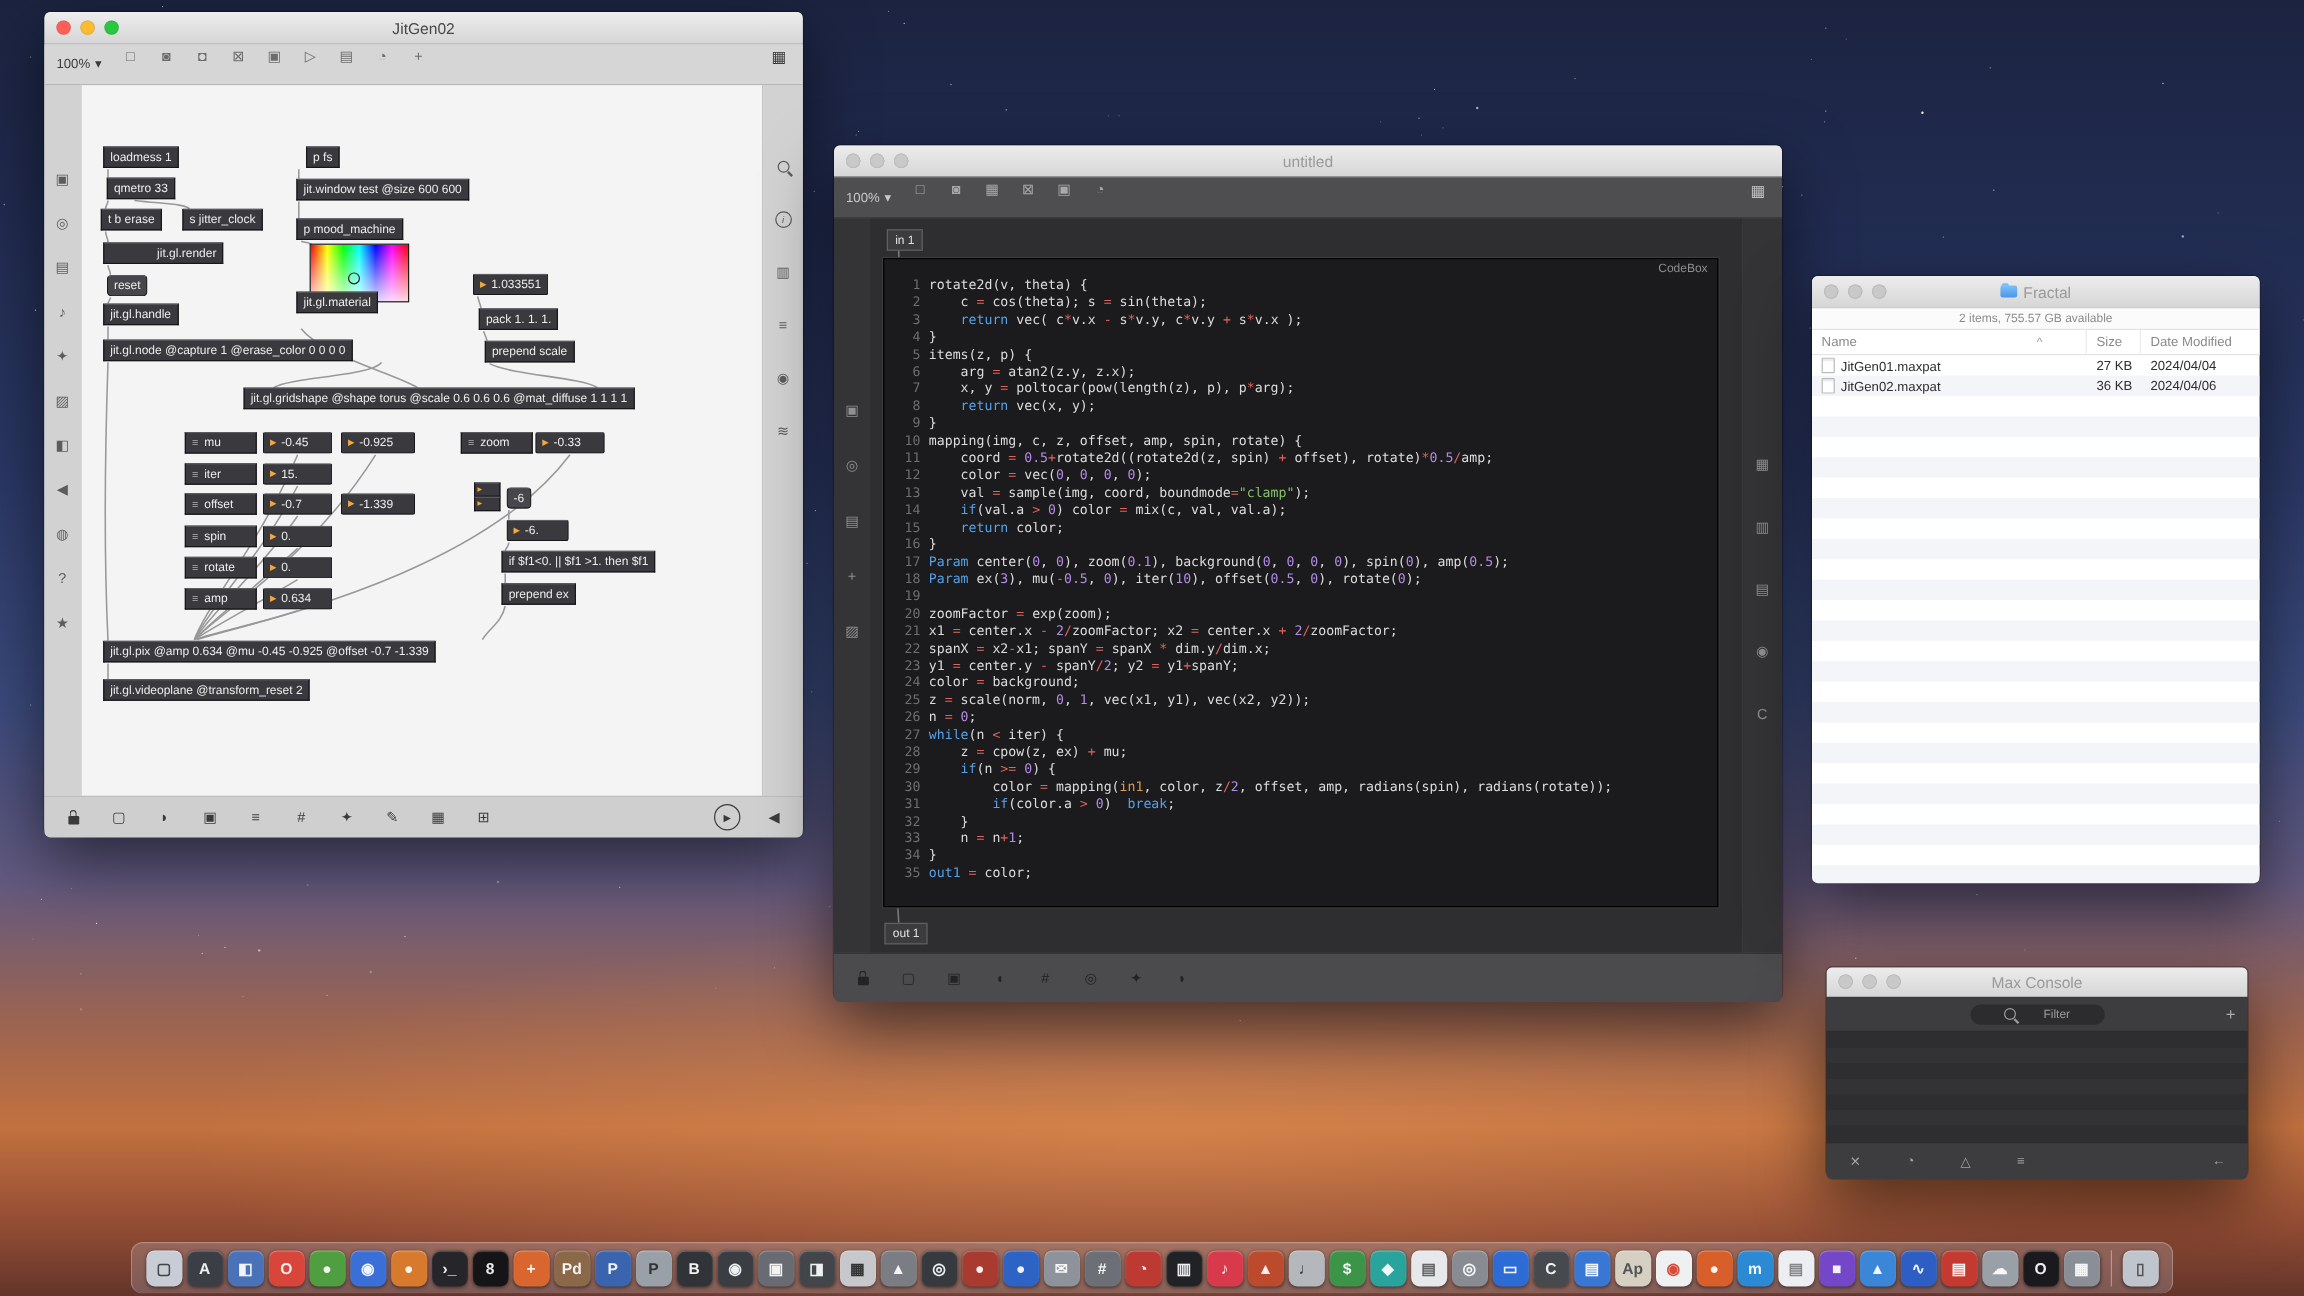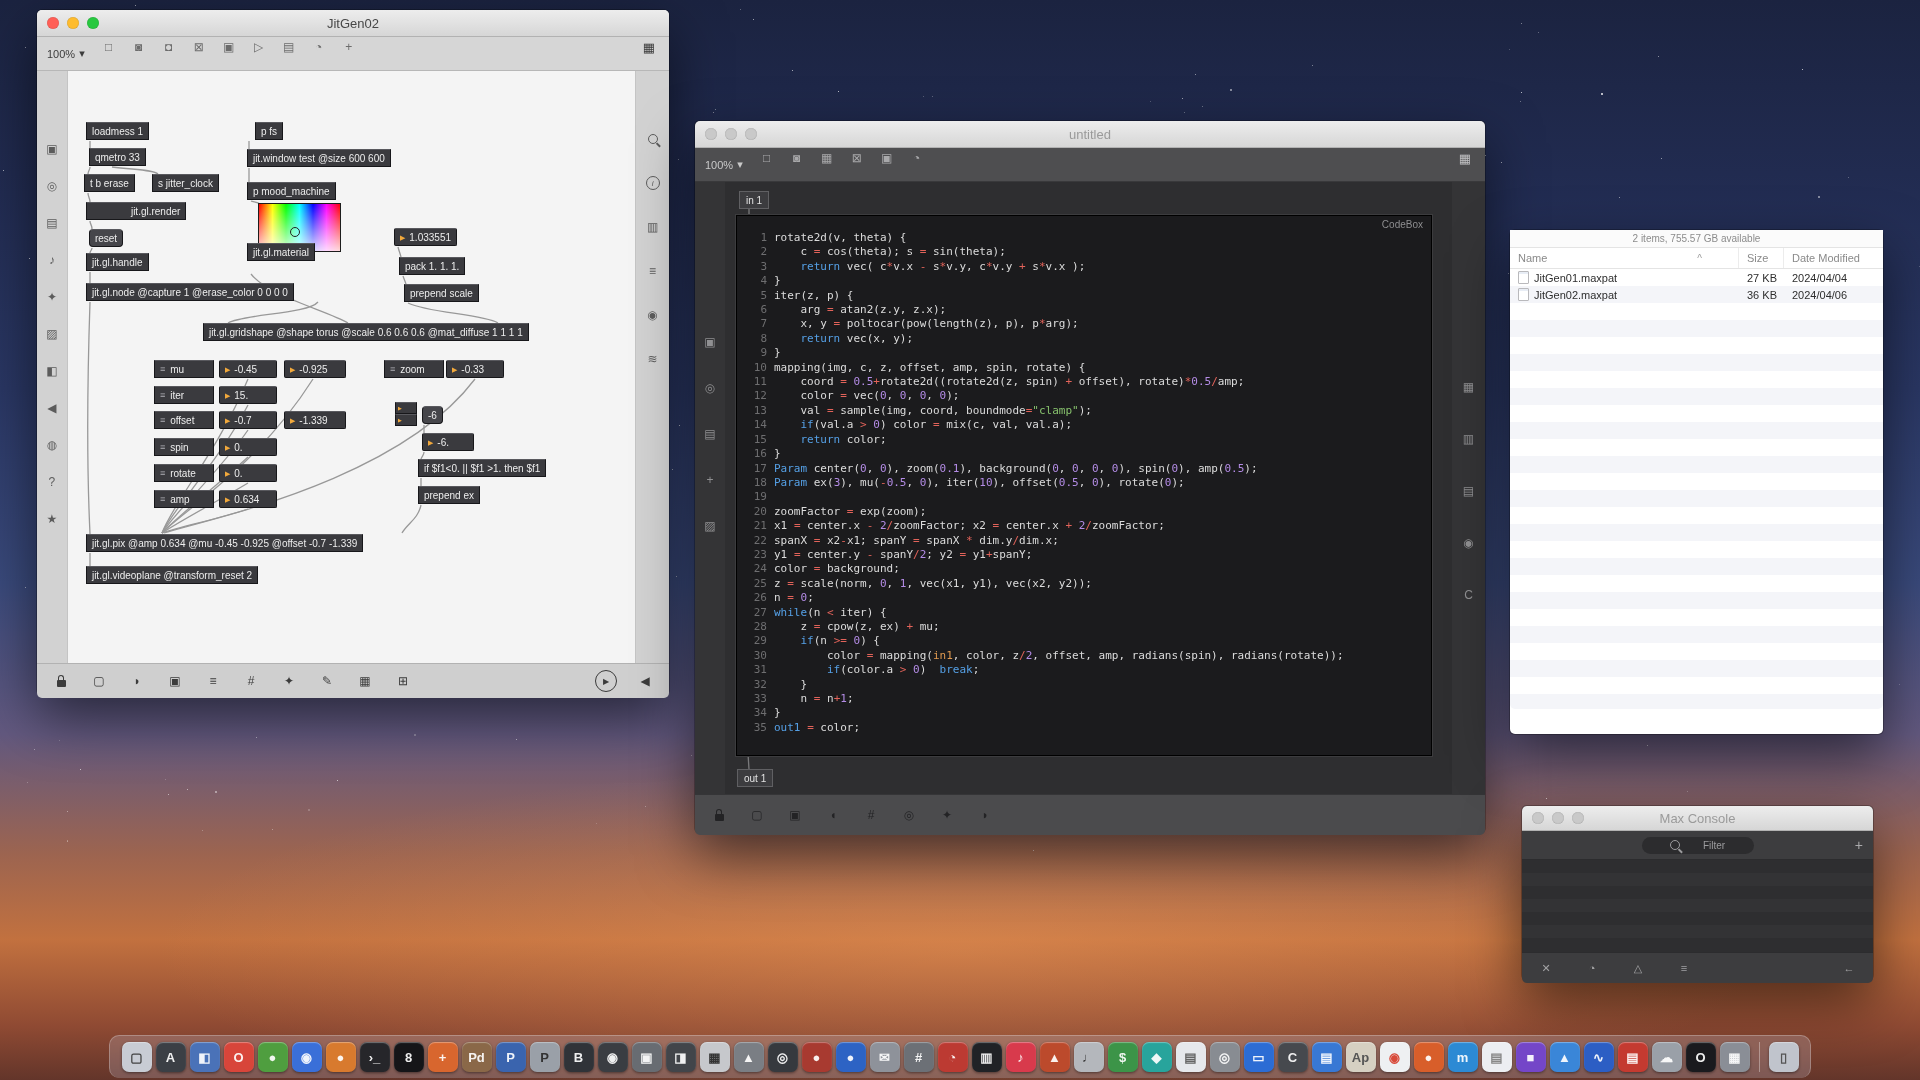--- a/index.html
+++ b/index.html
@@ -672,21 +672,21 @@
               <div class="crow">
                 <span class="ln">3</span>
                 <span class="cl">    <span class="k">return</span> vec( c<span class="o">*</span>v.x <span class="o">-</span> s<span class="o">*</span>v.y, c<span class="o">*</span>v.y <span class="o">+</span> s<span class="o">*</span>v.x );</span>
               </div>
               <div class="crow">
                 <span class="ln">4</span>
                 <span class="cl">}</span>
               </div>
               <div class="crow">
                 <span class="ln">5</span>
-                <span class="cl">iter(z, p) {</span>
+                <span class="cl">items(z, p) {</span>
               </div>
               <div class="crow">
                 <span class="ln">6</span>
                 <span class="cl">    arg <span class="o">=</span> atan2(z.y, z.x);</span>
               </div>
               <div class="crow">
                 <span class="ln">7</span>
                 <span class="cl">    x, y <span class="o">=</span> poltocar(pow(length(z), p), p<span class="o">*</span>arg);</span>
               </div>
               <div class="crow">
@@ -823,20 +823,31 @@
         <span class="ui-icon">▣</span>
         <span class="ui-icon">◖</span>
         <span class="ui-icon">#</span>
         <span class="ui-icon">◎</span>
         <span class="ui-icon">✦</span>
         <span class="ui-icon">◗</span>
       </div>
   </div>
 
   <div class="window" id="win-finder" style="left:1510px;top:230px;width:373px;height:504px;">
+    <div class="titlebar">
+      <div class="dots inactive">
+        <span class="dot"></span>
+        <span class="dot"></span>
+        <span class="dot"></span>
+      </div>
+      <div class="wtitle inactive-title">
+        <span class="folder-glyph"></span>
+        <span>Fractal</span>
+      </div>
+    </div>
     <div class="fl-status">2 items, 755.57 GB available</div>
     <div class="fl-head">
       <div>
           <span>Name</span>
           <span class="sort-caret">^</span>
         </div>
       <div>
           <span>Size</span>
         </div>
       <div>

